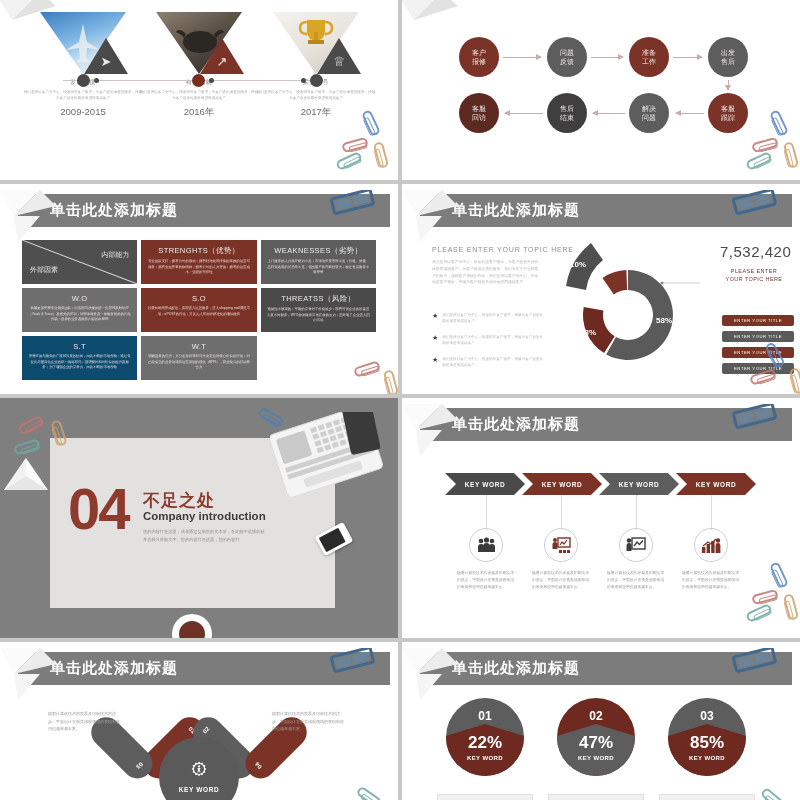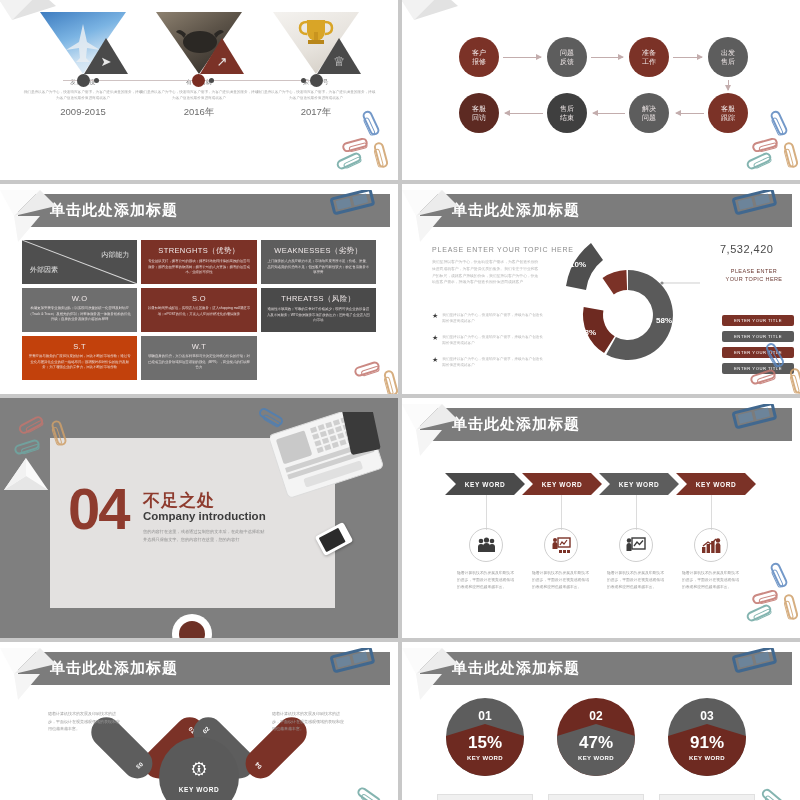--- a/index.html
+++ b/index.html
@@ -49,21 +49,21 @@
   .sc-head .lbl-in { position:absolute; right:8px; top:10px; font-size:7px; color:#e6e6e6;}
   .sc-head .lbl-out{ position:absolute; left:8px; bottom:9px; font-size:7px; color:#e6e6e6;}
   .sc-head .diag { position:absolute; left:0; top:0; width:100%; height:100%;}
 
   
   .pl-ttl { position:absolute; font-size:7px; letter-spacing:.8px; color:#8c8c8c;}
   .pl-body{ position:absolute; font-size:3.8px; line-height:1.8; color:#b5b5b5;}
   .bullet { position:absolute; display:flex; gap:4px;}
   .bullet .st { color:#3d3d3d; font-size:7px; line-height:1;}
   .bullet .bt { font-size:3.6px; line-height:1.7; color:#b5b5b5;}
-  .bignum { position:absolute; font-size:11px; color:#4a4a4a; letter-spacing:.5px;}
+  .bignum { position:absolute; font-size:15px; color:#4a4a4a; letter-spacing:.5px;}
   .bigsub { position:absolute; font-size:5.5px; color:#6b3a33; text-align:center; line-height:1.5; letter-spacing:.4px;}
   .ebtn  { position:absolute; width:72px; height:11px; border-radius:2px; display:flex; align-items:center; justify-content:center; color:#fff; font-size:4.2px; letter-spacing:.5px;}
   .pctlbl{ position:absolute; color:#fff; font-weight:bold; font-size:8px;}
 
   
   .deskbg{ position:absolute; inset:0; background:#7f7f7f;}
   .card5 { position:absolute; left:50px; top:40px; width:285px; height:170px; background:#e3e1e0;}
   .num04 { position:absolute; left:68px; top:88px; font-size:58px; font-weight:bold; color:#8e3b2e; line-height:.8; letter-spacing:-2px;}
   .t5cn  { position:absolute; left:143px; top:91px; font-size:17px; font-weight:bold; color:#8e3b2e; letter-spacing:1px;}
   .t5en  { position:absolute; left:143px; top:112px; font-size:11.5px; font-weight:bold; color:#3c3c3c;}
@@ -274,21 +274,21 @@
         </div>
       <div class="sc" style="background:#7b3227;">
           <div class="t">S.O</div>
           <div class="b">以最短时间完成配送，实现进入社区服务；进入shopping mall渠道市场；ePOST的优化；开发无人应用并精准化的增值服务</div>
         </div>
 
       <div class="sc" style="background:#4a4a4a;">
           <div class="t">THREATSS（风险）</div>
           <div class="b">通用性不够高效；可靠的竞争对手价格减少；现有可供企业的设备进入及不同服务；WTO放宽服务市场开放的压力；国外电子企业进入国内市场</div>
         </div>
-      <div class="sc" style="background:#c2410c;">
+      <div class="sc" style="background:#0c4a6e;">
           <div class="t">S.T</div>
           <div class="b">完善应用与服务的广度和深度的协同，同比不断的市场份额；通过专业化与差异化企业的统一战略布局；强调契约和对价值的提升及服务；为了增强企业的竞争力，同比不断的市场份额</div>
         </div>
       <div class="sc" style="background:#6e6e6e;">
           <div class="t">W.T</div>
           <div class="b">明确自身的优势，充分发挥利基和与先决定位对核心价值的行动；对已经成立的业务领域和运营规划的强化（BPR），商业模式的持续整合力</div>
         </div>
     </div>
 
     <div class="clips" style="left:330px; top:180px; width:66px; height:32px;">
@@ -593,21 +593,21 @@
           <rect x="3" y="4" width="40" height="15" rx="2" fill="none" stroke="#41688f" stroke-width="3"></rect>
           <rect x="7" y="7" width="14" height="9" fill="#5b8cb8" opacity=".5"></rect>
           <rect x="24" y="7" width="14" height="9" fill="#5b8cb8" opacity=".5"></rect>
         </g>
     </svg>
 
     <div class="c8" style="left:44px; top:56px;">
       <div class="top" style="background:#5d5d5d;"></div>
       <div class="bot" style="background:#6e2a21;"></div>
       <div class="n">01</div>
-      <div class="p">15%</div>
+      <div class="p">22%</div>
       <div class="k">KEY WORD</div>
     </div>
     <div class="cap8" style="left:35px; top:152px;">
         <span>2017年第××部门业意三年规划</span>
       </div>
 
     <div class="c8" style="left:155px; top:56px;">
       <div class="top" style="background:#6e2a21;"></div>
       <div class="bot" style="background:#5d5d5d;"></div>
       <div class="n">02</div>
@@ -615,21 +615,21 @@
       <div class="k">KEY WORD</div>
     </div>
     <div class="cap8" style="left:146px; top:152px;">
         <span>2017年第××部门业意三年规划</span>
       </div>
 
     <div class="c8" style="left:266px; top:56px;">
       <div class="top" style="background:#5d5d5d;"></div>
       <div class="bot" style="background:#6e2a21;"></div>
       <div class="n">03</div>
-      <div class="p">91%</div>
+      <div class="p">85%</div>
       <div class="k">KEY WORD</div>
     </div>
     <div class="cap8" style="left:257px; top:152px;">
         <span>2017年第××部门业意三年规划</span>
       </div>
 
     <div class="clips" style="left:356px; top:150px; width:40px; height:20px;">
       <div class="pc" style="left:2px; top:2px; border-color:#6fa8a3; transform:rotate(40deg);"></div>
     </div>
   </div>

